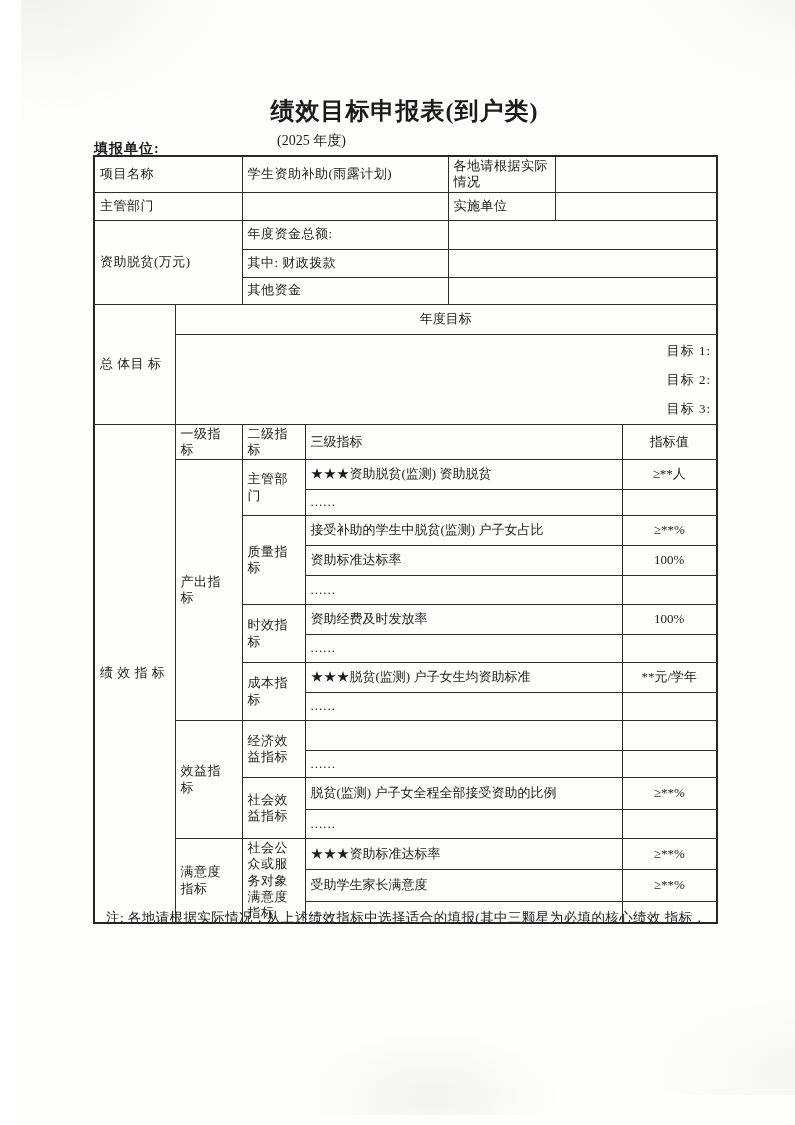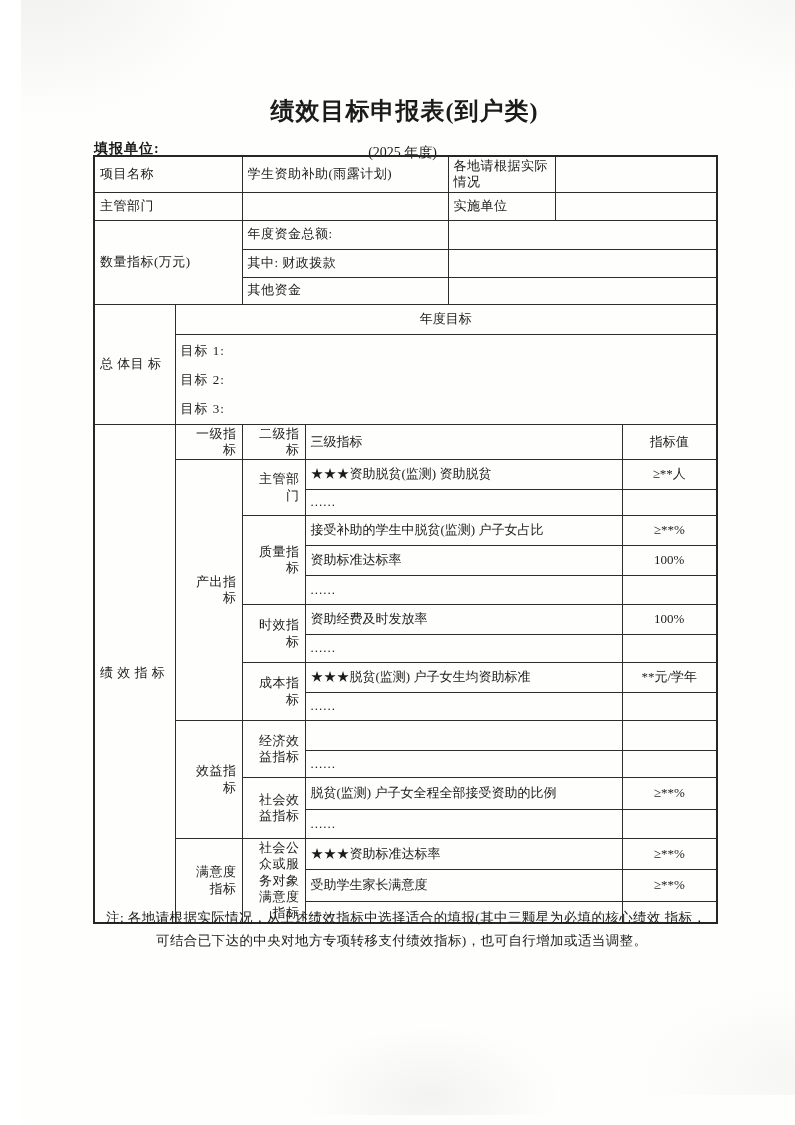--- a/index.html
+++ b/index.html
@@ -22,38 +22,38 @@
 
   .title {
     position:absolute; top:95px; left:72px; width:623px;
     text-align:center; font-size:24px; font-weight:bold; letter-spacing:1px;
   }
   .report-unit {
     position:absolute; top:140px; left:73px;
     font-size:14px; font-weight:bold; letter-spacing:1px;
   }
   .year-label {
-    position:absolute; top:144px; left:256px; width:160px;
-    text-align:right; font-size:14px;
+    position:absolute; top:132px; left:256px; width:160px;
+    text-align:left; font-size:14px;
   }
 
   table.form {
     position:absolute; top:155px; left:72px;
     border-collapse:collapse; table-layout:fixed; width:623px;
     font-size:13px; line-height:1.25;
   }
   table.form { border:2px solid #262626; }
   table.form td { border:1px solid #2c2c2c; padding:1px 5px; overflow:hidden; vertical-align:middle; }
   td.lbl   { text-align:left; padding-left:8px; letter-spacing:0.5px; }
   td.ctr   { text-align:center; }
   td.l3    { text-align:left; padding-left:10px; }
   td.val   { text-align:center; }
-  td.lvl1, td.lvl2 { text-align:right; padding-left:7px; letter-spacing:0.5px;font-family:Liberation Serif, serif; }
+  td.lvl1, td.lvl2 { text-align:left; padding-left:7px; letter-spacing:0.5px;font-family:Liberation Serif, serif; }
   td.goalcell { vertical-align:middle; padding-left:12px; }
-  td.goalcell div { line-height:29px; letter-spacing:1px; }
+  td.goalcell div { line-height:29px; letter-spacing:1px;text-align:right; }
   .dots { letter-spacing:1px; }
 
   .note {
     position:absolute; font-size:13.5px; letter-spacing:0.4px; white-space:nowrap;
   }
   .note-1 { top:909px; left:85px; }
   .note-2 { top:932px; left:135px; }
 </style>
 </head>
 <body>
@@ -88,21 +88,21 @@
       <td colspan="2"></td>
     </tr>
     <tr style="height:28px">
       <td colspan="2" class="lbl">主管部门</td>
       <td colspan="2"></td>
       <td class="lbl">实施单位</td>
       <td colspan="2"></td>
     </tr>
 
     <tr style="height:29px">
-      <td colspan="2" rowspan="3" class="lbl">数量指标(万元)</td>
+      <td colspan="2" rowspan="3" class="lbl">资助脱贫(万元)</td>
       <td colspan="2" class="lbl">年度资金总额:</td>
       <td colspan="3"></td>
     </tr>
     <tr style="height:28px">
       <td colspan="2" class="lbl">其中: 财政拨款</td>
       <td colspan="3"></td>
     </tr>
     <tr style="height:27px">
       <td colspan="2" class="lbl">其他资金</td>
       <td colspan="3"></td>
@@ -201,15 +201,14 @@
       <td class="val">≥**%</td>
     </tr>
     <tr style="height:22px">
       <td colspan="3" class="l3 dots">......</td>
       <td class="val"></td>
     </tr>
   </tbody>
     </table>
 
   <div class="note note-1">注: 各地请根据实际情况，从上述绩效指标中选择适合的填报(其中三颗星为必填的核心绩效 指标，</div>
-  <div class="note note-2">可结合已下达的中央对地方专项转移支付绩效指标)，也可自行增加或适当调整。</div>
 
 </div>
 
 </body></html>

